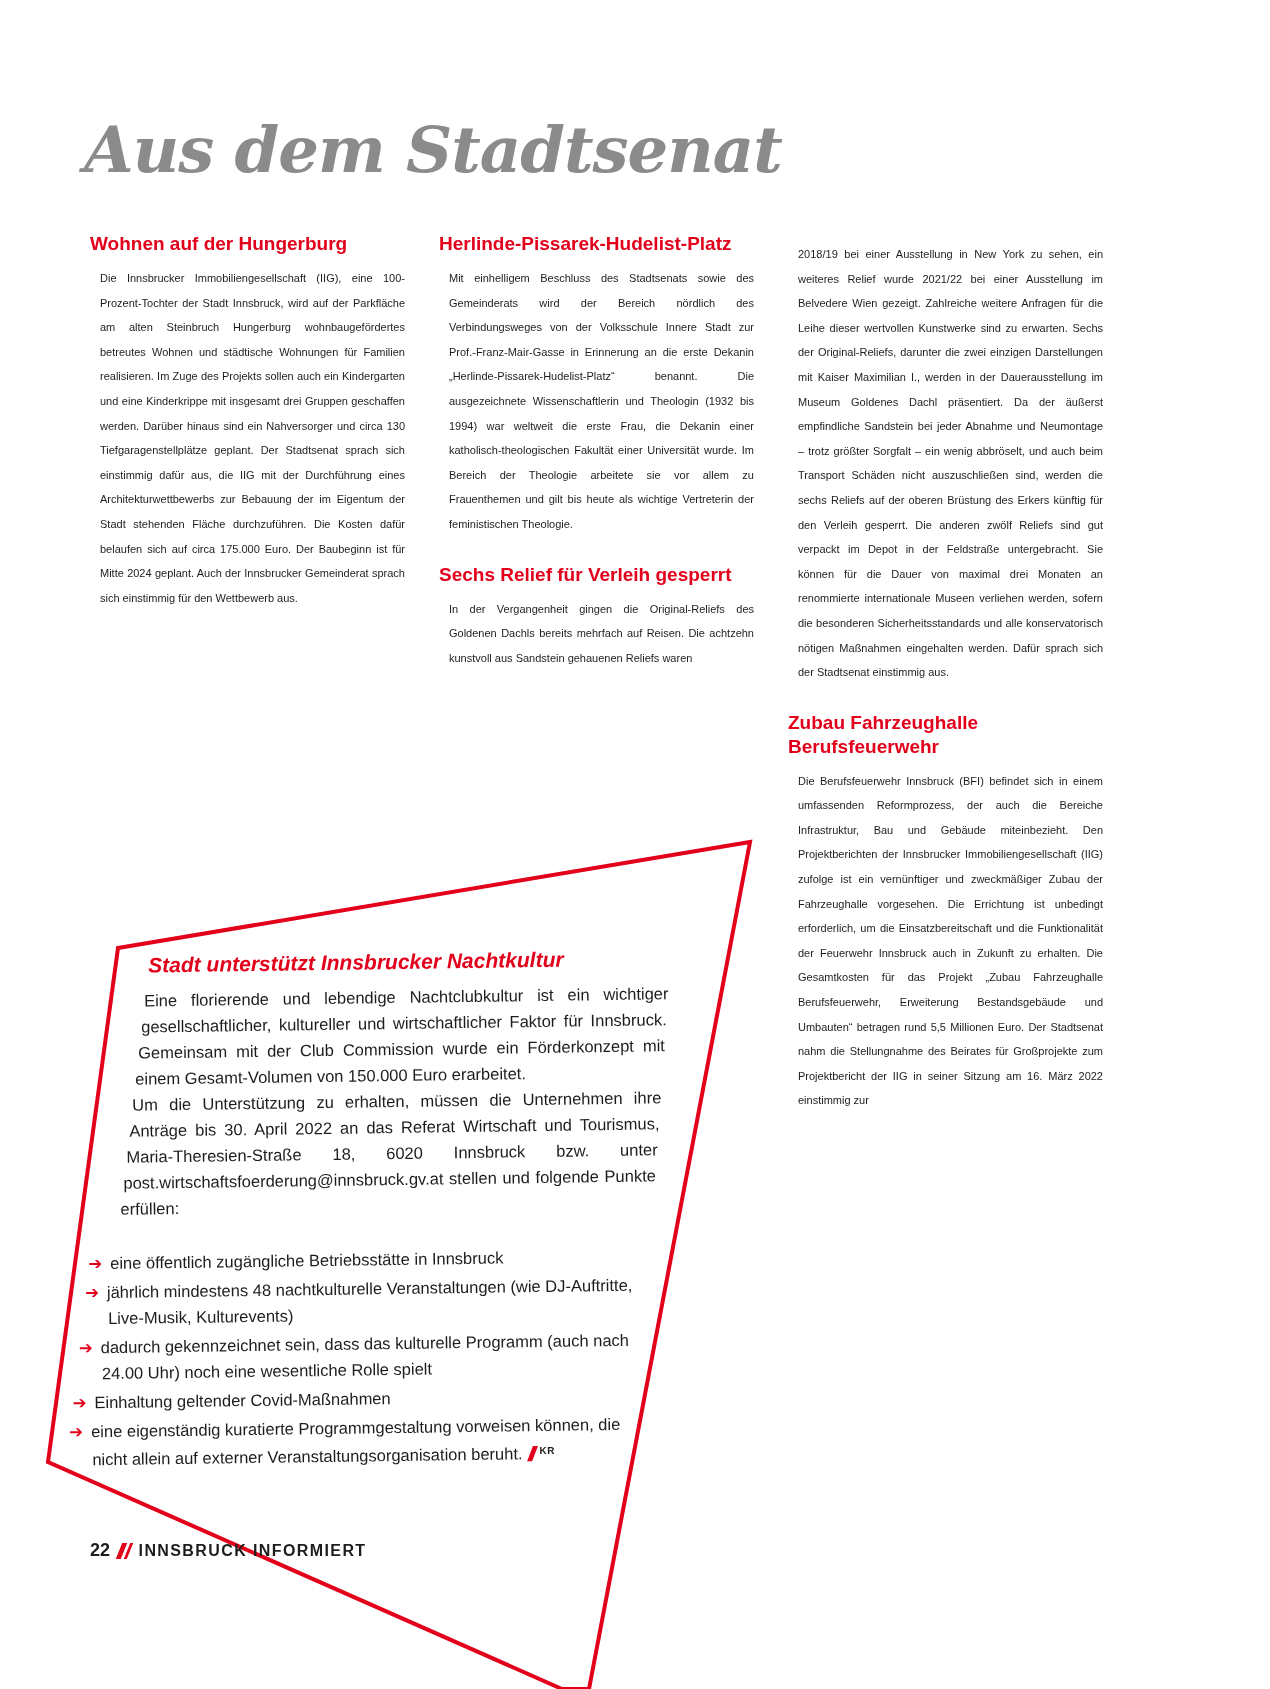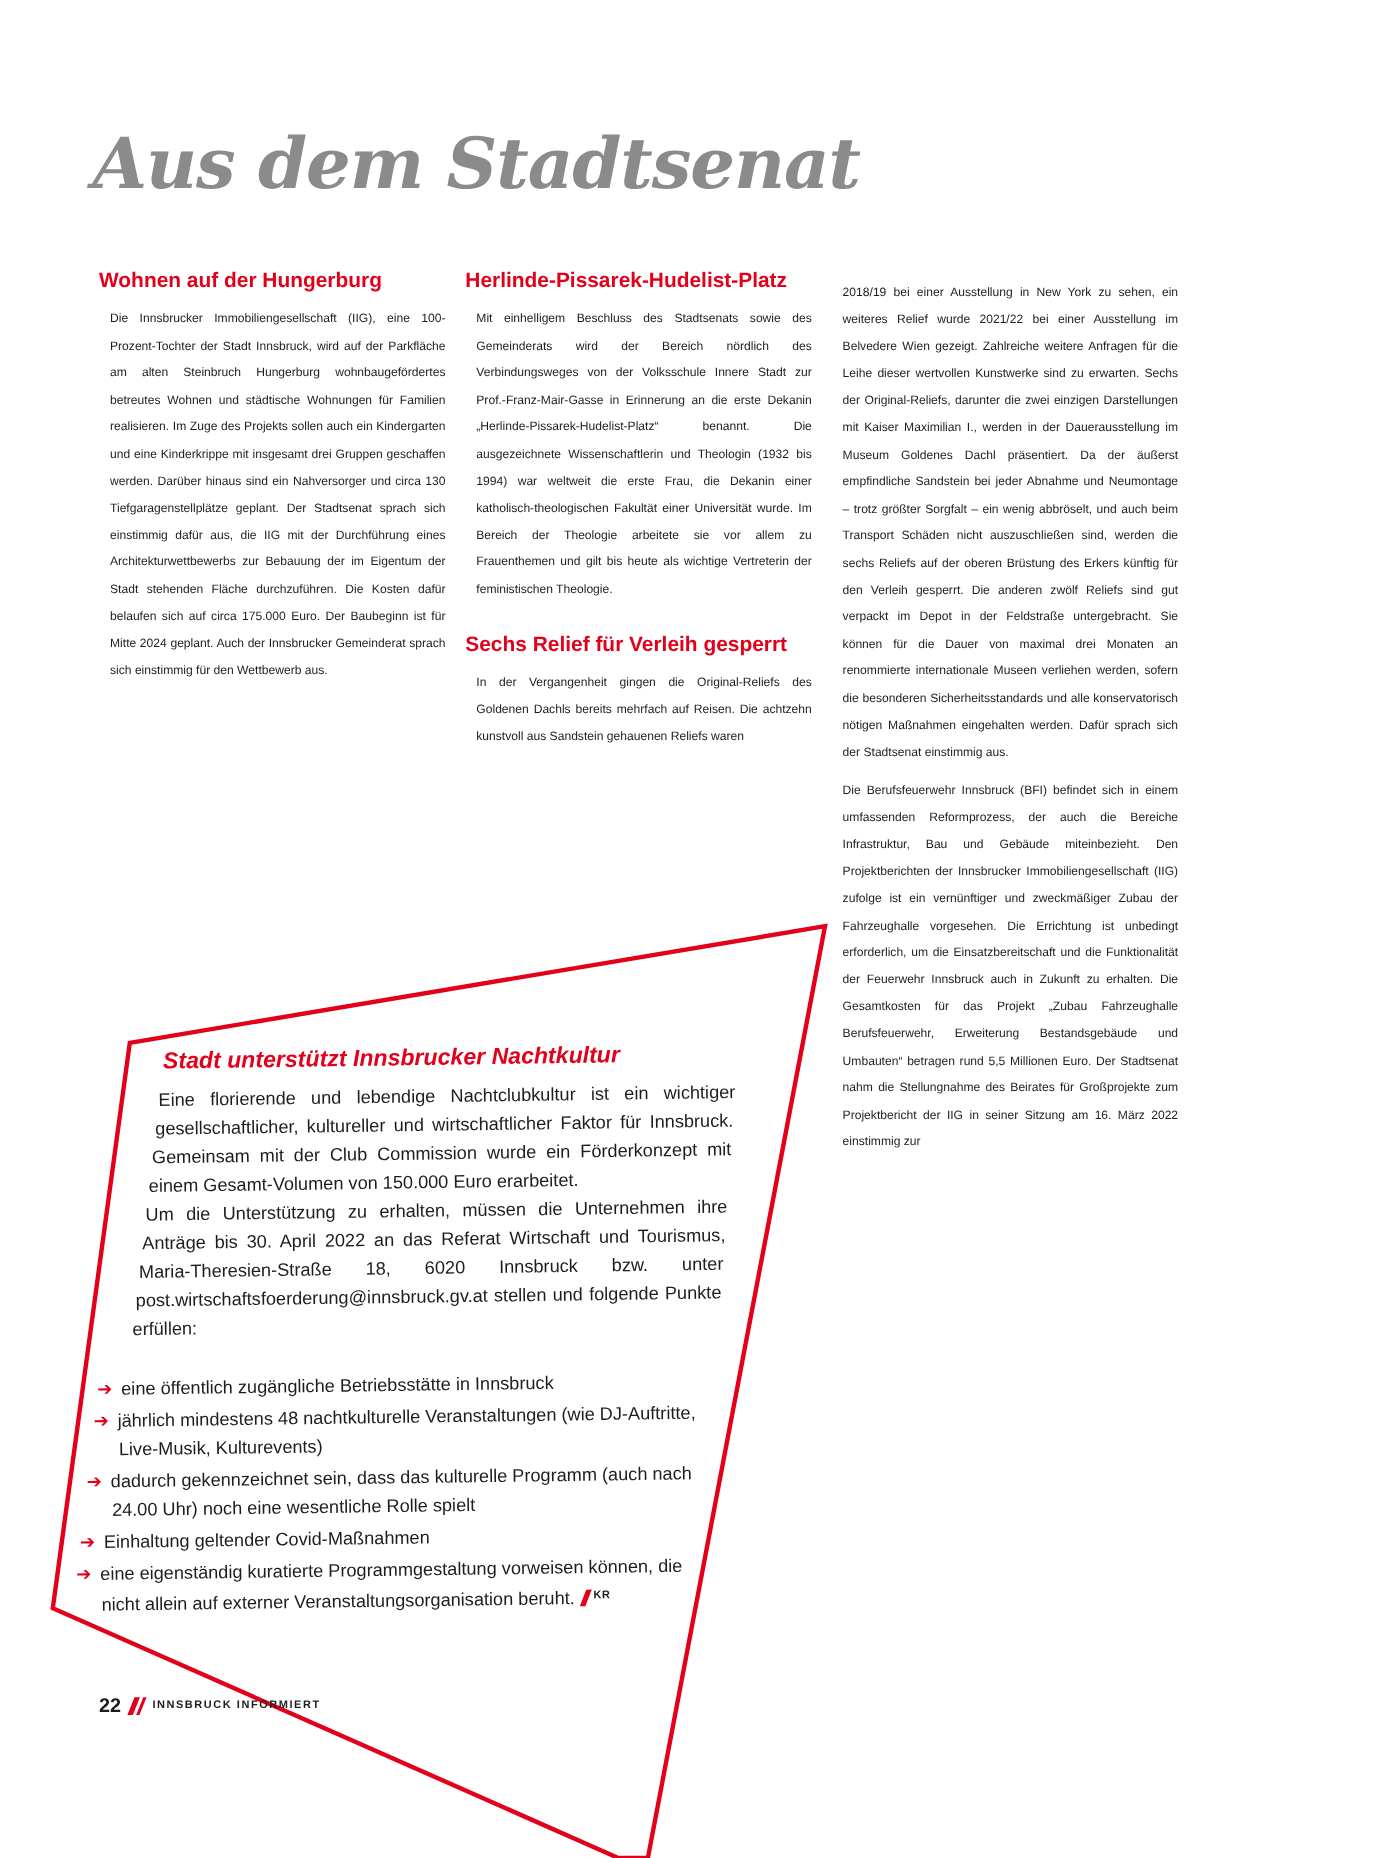--- a/index.html
+++ b/index.html
@@ -16,21 +16,21 @@
   .kicker{
     position:absolute;left:90px;top:44px;font-size:26px;font-weight:bold;
     color:var(--ink);letter-spacing:.2px;
   }
   .page-title{
     position:absolute;left:84px;top:112px;margin:0;
     font-family:"DejaVu Serif","Liberation Serif",serif;font-style:italic;font-weight:bold;
     font-size:64px;color:var(--title-gray);letter-spacing:-1px;
   }
   .columns{
-    position:absolute;left:90px;top:244px;width:1023px;display:flex;gap:8px;
+    position:absolute;left:90px;top:232px;width:1023px;display:flex;gap:24px;
   }
   .col{width:325px;flex:0 0 325px;}
   .art-heading{
     margin:0 0 7px 0;font-size:19px;line-height:24px;font-weight:bold;color:var(--red);
   }
   .art-heading.follow{margin-top:26px;}
   .art-body{
     margin:10px;font-size:11px;line-height:24.6px;text-align:justify;
     hyphens:auto;-webkit-hyphens:auto;color:var(--ink);
   }
@@ -60,21 +60,21 @@
     transform:skewX(-22deg);margin:0 4px 0 8px;vertical-align:-2px;}
   .kr{font-size:10px;font-weight:bold;letter-spacing:.5px;vertical-align:5px;}
   .footer{
     position:absolute;left:90px;top:1540px;display:flex;align-items:center;z-index:3;
   }
   .page-num{font-size:18px;font-weight:bold;margin-right:9px;text-align:center;}
   .slash-mark{display:inline-flex;align-items:center;margin-right:9px;}
   .slash-mark i{display:inline-block;height:16px;background:var(--red);transform:skewX(-22deg);}
   .slash-mark .b1{width:5px;margin-right:3px;}
   .slash-mark .b2{width:2.5px;}
-  .pub{font-size:10px;font-weight:bold;letter-spacing:1.4px;text-align:right;}
+  .pub{font-size:16px;font-weight:bold;letter-spacing:1.4px;text-align:right;}
 </style>
 </head>
 <body>
 
 <div class="page">
 
   <h1 class="page-title">Aus dem Stadtsenat</h1>
 
   <div class="columns">
 
@@ -85,20 +85,21 @@
 
     <div class="col">
       <h2 class="art-heading">Herlinde-Pissarek-Hudelist-Platz</h2>
       <p class="art-body">Mit einhelligem Beschluss des Stadtsenats sowie des Gemeinderats wird der Bereich nördlich des Verbindungsweges von der Volksschule Innere Stadt zur Prof.-Franz-Mair-Gasse in Erinnerung an die erste Dekanin „Herlinde-Pissarek-Hudelist-Platz“ benannt. Die ausgezeichnete Wissenschaftlerin und Theologin (1932 bis 1994) war weltweit die erste Frau, die Dekanin einer katholisch-theologischen Fakultät einer Universität wurde. Im Bereich der Theologie arbeitete sie vor allem zu Frauenthemen und gilt bis heute als wichtige Vertreterin der feministischen Theologie.</p>
       <h2 class="art-heading follow">Sechs Relief für Verleih gesperrt</h2>
       <p class="art-body">In der Vergangenheit gingen die Original-Reliefs des Goldenen Dachls bereits mehrfach auf Reisen. Die achtzehn kunstvoll aus Sandstein gehauenen Reliefs waren</p>
     </div>
 
     <div class="col">
       <p class="art-body">2018/19 bei einer Ausstellung in New York zu sehen, ein weiteres Relief wurde 2021/22 bei einer Ausstellung im Belvedere Wien gezeigt. Zahlreiche weitere Anfragen für die Leihe dieser wertvollen Kunstwerke sind zu erwarten. Sechs der Original-Reliefs, darunter die zwei einzigen Darstellungen mit Kaiser Maximilian I., werden in der Dauerausstellung im Museum Goldenes Dachl präsentiert. Da der äußerst empfindliche Sandstein bei jeder Abnahme und Neumontage – trotz größter Sorgfalt – ein wenig abbröselt, und auch beim Transport Schäden nicht auszuschließen sind, werden die sechs Reliefs auf der oberen Brüstung des Erkers künftig für den Verleih gesperrt. Die anderen zwölf Reliefs sind gut verpackt im Depot in der Feldstraße untergebracht. Sie können für die Dauer von maximal drei Monaten an renommierte internationale Museen verliehen werden, sofern die besonderen Sicherheitsstandards und alle konservatorisch nötigen Maßnahmen eingehalten werden. Dafür sprach sich der Stadtsenat einstimmig aus.</p>
+      <h2 class="art-heading follow">Zubau Fahrzeughalle Berufsfeuerwehr</h2>
       <p class="art-body">Die Berufsfeuerwehr Innsbruck (BFI) befindet sich in einem umfassenden Reformprozess, der auch die Bereiche Infrastruktur, Bau und Gebäude miteinbezieht. Den Projektberichten der Innsbrucker Immobiliengesellschaft (IIG) zufolge ist ein vernünftiger und zweckmäßiger Zubau der Fahrzeughalle vorgesehen. Die Errichtung ist unbedingt erforderlich, um die Einsatzbereitschaft und die Funktionalität der Feuerwehr Innsbruck auch in Zukunft zu erhalten. Die Gesamtkosten für das Projekt „Zubau Fahrzeughalle Berufsfeuerwehr, Erweiterung Bestandsgebäude und Umbauten“ betragen rund 5,5 Millionen Euro. Der Stadtsenat nahm die Stellungnahme des Beirates für Großprojekte zum Projektbericht der IIG in seiner Sitzung am 16. März 2022 einstimmig zur</p>
     </div>
 
   </div>
 
   <svg class="callout-border" viewBox="0 0 1270 1689" width="1270" height="1689" aria-hidden="true">
     <polygon points="118,948 750,842 589,1689 562,1689 48,1462" fill="none" stroke="#e2001a" stroke-width="4" stroke-linejoin="miter"></polygon>
   </svg>
 
   <div class="callout">

